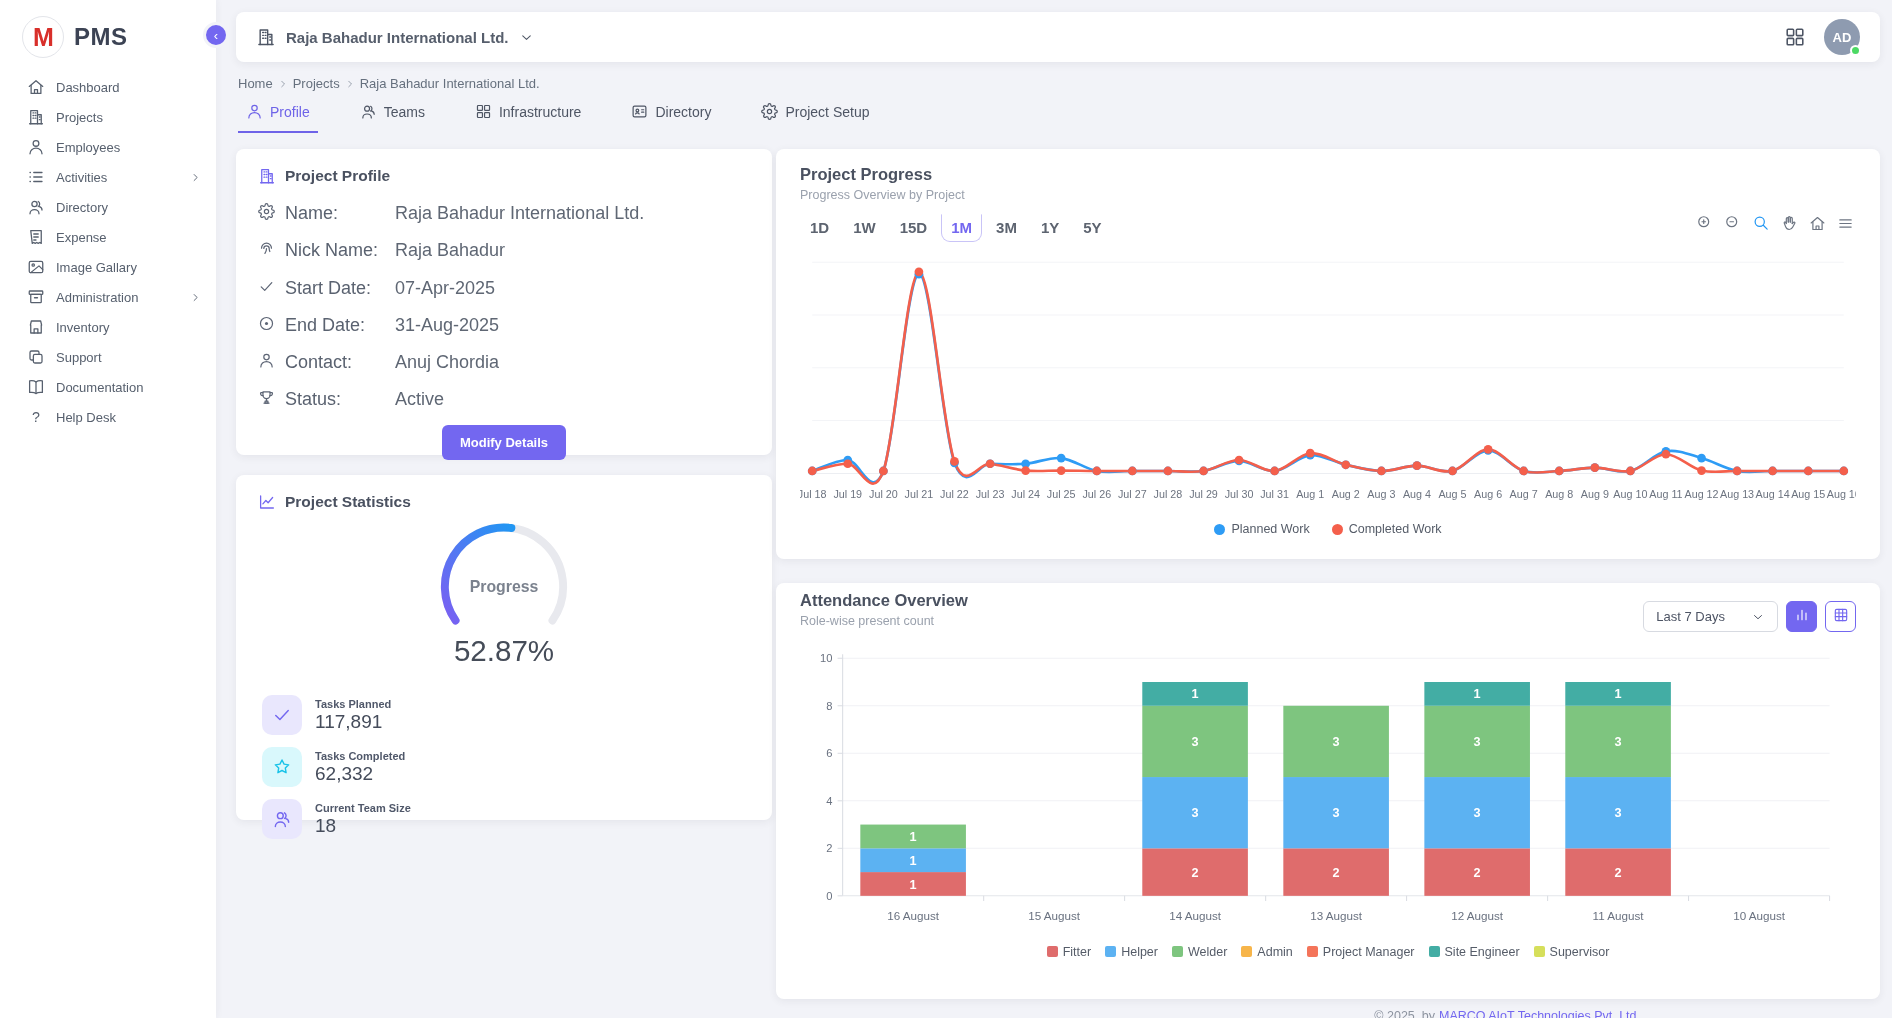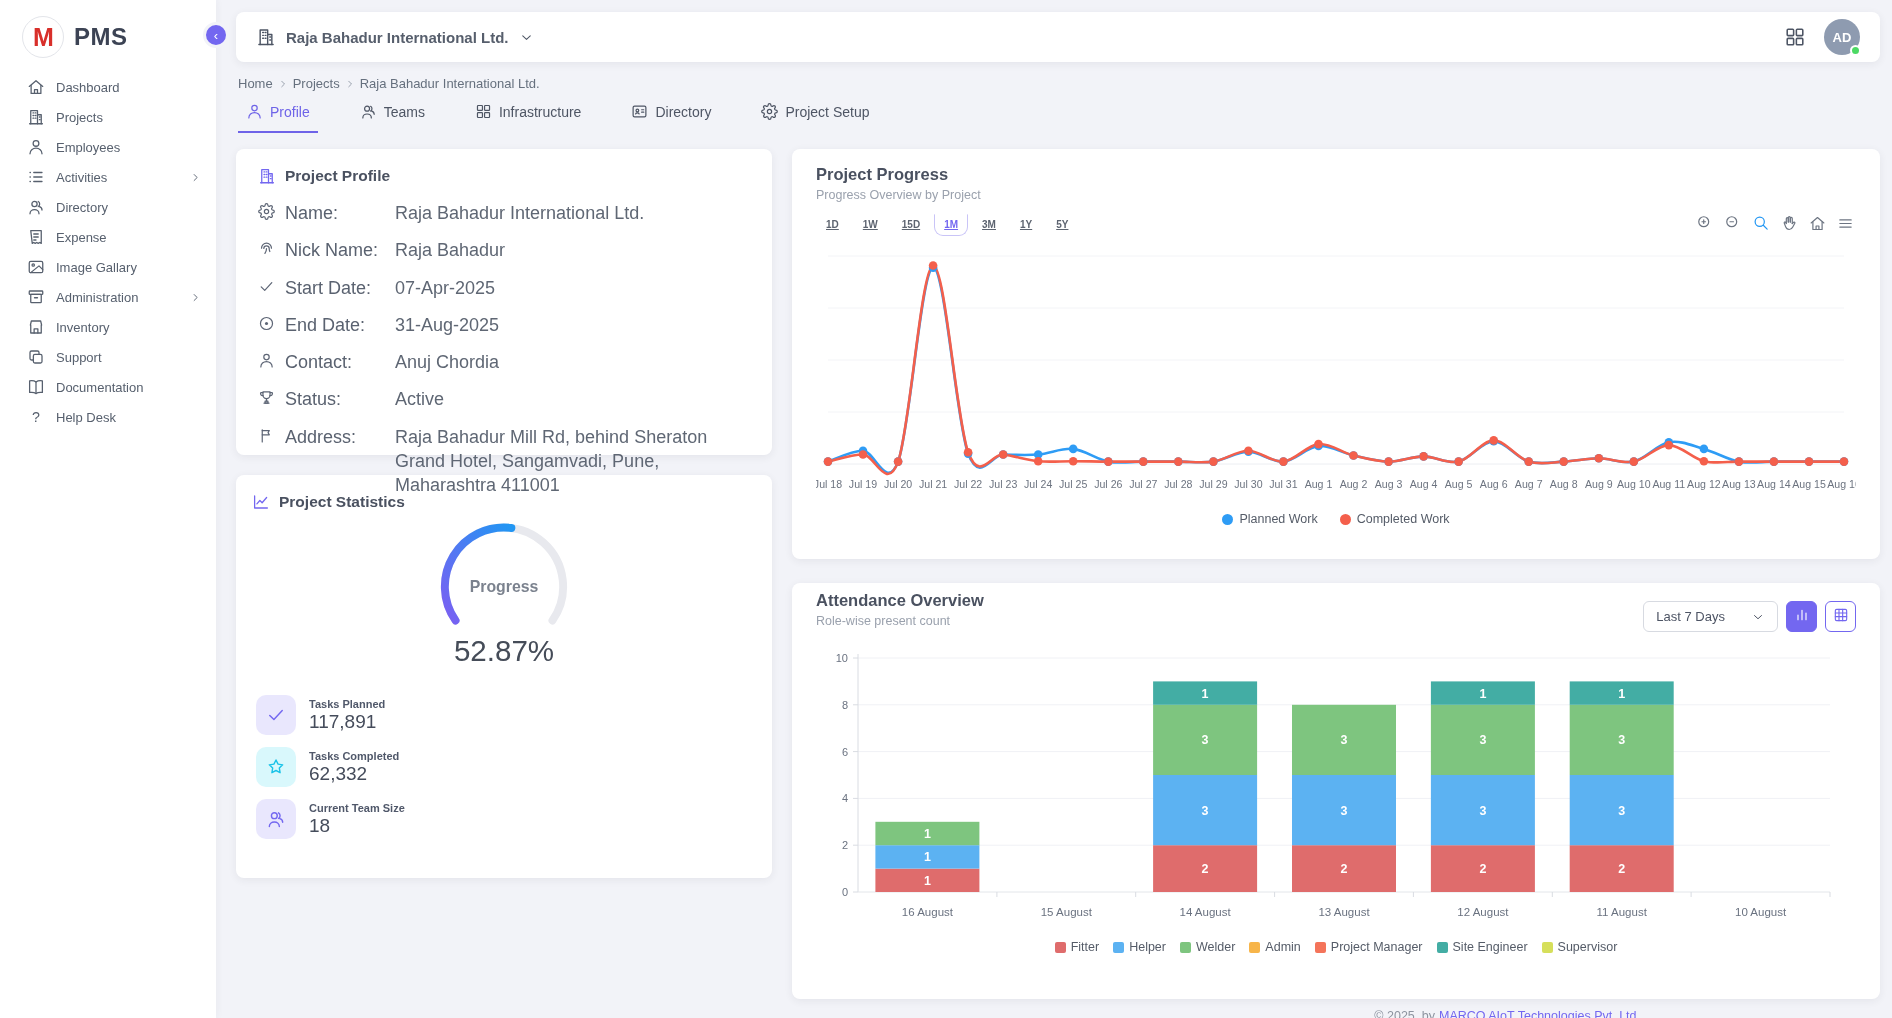--- a/index.html
+++ b/index.html
@@ -43,56 +43,56 @@
   .breadcrumb .sep { width:12px; height:12px; }
   .crumb { cursor:pointer; }
 
   .tabs { display:flex; gap:34px; margin:4px 2px 16px; }
   .tab { display:flex; align-items:center; gap:7px; font-size:14px; color:#4e5564;
     padding:2px 8px 11px; cursor:pointer; border-bottom:2px solid transparent; }
   .tab .ic { width:17px; height:17px; }
   .tab.active { color:#6e63e8; border-bottom-color:#6e63e8; }
   .tab.active svg { stroke:#6e63e8; }
 
-  .grid { display:flex; gap:20px;justify-content:flex-end; }
+  .grid { display:flex; gap:4px;justify-content:flex-end; }
   .col-left { width:536px; flex:0 0 536px; }
   .col-right { flex:1; }
   .card { background:#fff; border-radius:8px; box-shadow:0 2px 8px rgba(47,43,61,.07); }
 
   
   .profile-card { height:306px; padding:18px 22px; margin-bottom:20px; }
   .card-head { display:flex; align-items:center; gap:9px; }
   .card-head .ic { width:18px; height:18px; }
   .card-title { font-size:15.5px; font-weight:bold; color:#4a5160; }
   .p-rows { margin-top:16px; }
   .p-row { display:flex; gap:10px; font-size:18px; margin-bottom:13px; line-height:1.35; }
   .p-row .ic { width:17px; height:17px; flex:0 0 17px; margin-top:1px; }
   .p-label { width:100px; flex:0 0 100px; color:#5a6270; }
   .p-value { color:#5f6774; max-width:380px; }
   .modify-btn { display:block; margin:12px auto 0; background:#7367f0; color:#fff; border:none;
     border-radius:6px; font-size:13px; font-weight:bold; padding:10px 18px; cursor:pointer;
     font-family:"Liberation Sans", sans-serif; }
 
   
-  .stats-card { height:403px; padding:18px 16px; }
+  .stats-card { height:345px; padding:18px 22px; }
   .gauge-wrap { width:190px; margin:6px auto 0; text-align:center; }
   .stat-row { display:flex; align-items:center; gap:13px; margin:0 0 12px 4px; }
   .stat-ic { width:40px; height:40px; border-radius:10px; display:flex; align-items:center; justify-content:center; }
   .stat-ic svg { width:20px; height:20px; }
   .stat-label { font-size:11px; font-weight:bold; color:#50586a; }
   .stat-value { font-size:19px; color:#454c5b; margin-top:1px; }
   .stats-list { margin-top:18px; }
 
   
   .progress-card { position:relative; height:410px; padding:16px 24px; margin-bottom:24px; }
   .sub-title { font-size:12.5px; color:#9aa1ad; margin-top:4px; }
   .ranges { display:flex; gap:4px; margin-top:12px; }
-  .range-btn { font-size:10px; font-weight:bold; color:#5d6470; padding:4px 9px 5px;
+  .range-btn { font-size:15px; font-weight:bold; color:#5d6470; padding:4px 9px 5px;
     border:1px solid transparent; border-radius:0 0 9px 9px; cursor:pointer; background:none;
-    font-family:"Liberation Sans", sans-serif;text-decoration:underline; }
+    font-family:"Liberation Sans", sans-serif; }
   .range-btn.active { color:#7367f0; border-color:#c9c4f7; border-top-color:transparent; }
   .chart-toolbar { position:absolute; right:26px; top:66px; display:flex; gap:11px; align-items:center; }
   .tool-ic { width:17px; height:17px; cursor:pointer; }
   .legend { display:flex; justify-content:center; gap:22px; margin-top:2px; }
   .legend-item { display:flex; align-items:center; gap:6px; font-size:12.5px; color:#555c68; }
   .legend-dot { width:11px; height:11px; border-radius:50%; }
   .legend-sq { width:11px; height:11px; border-radius:2px; }
 
   
   .attendance-card { position:relative; height:416px; padding:8px 24px; }
@@ -408,28 +408,20 @@
   <div class="p-row">
     <span class="ic" style="color:#5d6575"><svg viewBox="0 0 24 24" fill="none" stroke="currentColor" stroke-width="1.7" stroke-linecap="round" stroke-linejoin="round">
                     <path d="M7 4h10v4.5a5 5 0 0 1-10 0z"></path>
                     <path d="M7 5H4a3 3 0 0 0 3.2 4.4M17 5h3A3 3 0 0 1 16.8 9.4"></path>
                     <path d="M12 13.5V17"></path>
                     <path d="M8.5 20h7"></path>
                     <path d="M10 17h4v3h-4z"></path>
                   </svg></span>
     <span class="p-label">Status:</span>
     <span class="p-value">Active</span>
-  </div>
-  <div class="p-row">
-    <span class="ic" style="color:#5d6575"><svg viewBox="0 0 24 24" fill="none" stroke="currentColor" stroke-width="1.7" stroke-linecap="round" stroke-linejoin="round">
-                    <path d="M6 21V4"></path>
-                    <path d="M6 5h10l-1.8 3L16 11H6"></path>
-                  </svg></span>
-    <span class="p-label">Address:</span>
-    <span class="p-value">Raja Bahadur Mill Rd, behind Sheraton Grand Hotel, Sangamvadi, Pune, Maharashtra 411001</span>
   </div>
             </div>
           <button class="modify-btn">Modify Details</button>
         </section>
 
         <section class="card stats-card">
           <div class="card-head">
             <span class="ic" style="color: rgb(115, 103, 240);"><svg viewBox="0 0 24 24" fill="none" stroke="currentColor" stroke-width="1.7" stroke-linecap="round" stroke-linejoin="round">
                   <path d="M3.5 4v16h17"></path>
                   <path d="M6.5 14.5 10.5 10l3 3 6-7"></path>

